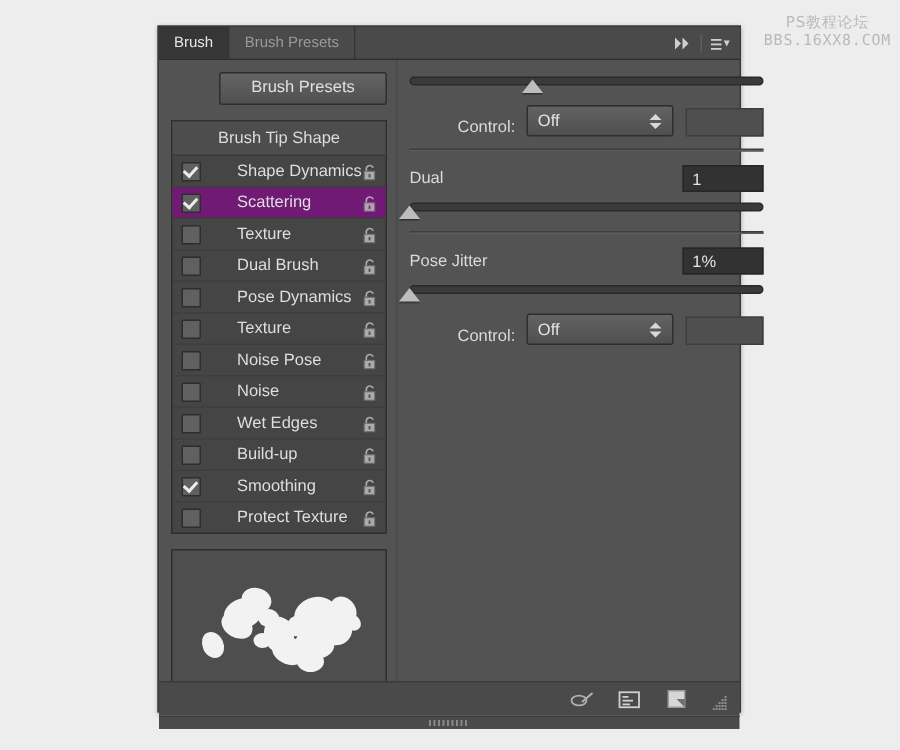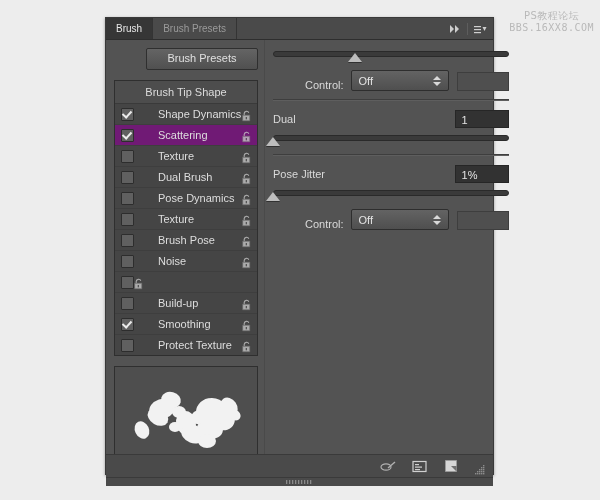--- a/index.html
+++ b/index.html
@@ -376,38 +376,39 @@
                 <span class="cbox"></span>
                 <span class="opt-label">Texture</span>
                 <span class="lock"><svg viewBox="0 0 10 12" width="10" height="12">
                     <path d="M2.2 5.2 V3.4 a2.4 2.4 0 0 1 4.6 -0.6" fill="none" stroke="#cfcfcf" stroke-width="1.1"></path>
                     <rect x="0.8" y="5.2" width="7" height="5.6" fill="#cdcdcd" stroke="#7d7d7d" stroke-width="0.7"></rect>
                     <rect x="3.7" y="7" width="1.3" height="2.3" fill="#5a5a5a"></rect>
                   </svg></span>
               </div>
               <div class="opt-row">
                 <span class="cbox"></span>
-                <span class="opt-label">Brush Pose</span>
+                <span class="opt-label">Noise Pose</span>
                 <span class="lock"><svg viewBox="0 0 10 12" width="10" height="12">
                     <path d="M2.2 5.2 V3.4 a2.4 2.4 0 0 1 4.6 -0.6" fill="none" stroke="#cfcfcf" stroke-width="1.1"></path>
                     <rect x="0.8" y="5.2" width="7" height="5.6" fill="#cdcdcd" stroke="#7d7d7d" stroke-width="0.7"></rect>
                     <rect x="3.7" y="7" width="1.3" height="2.3" fill="#5a5a5a"></rect>
                   </svg></span>
               </div>
               <div class="opt-row">
                 <span class="cbox"></span>
                 <span class="opt-label">Noise</span>
                 <span class="lock"><svg viewBox="0 0 10 12" width="10" height="12">
                     <path d="M2.2 5.2 V3.4 a2.4 2.4 0 0 1 4.6 -0.6" fill="none" stroke="#cfcfcf" stroke-width="1.1"></path>
                     <rect x="0.8" y="5.2" width="7" height="5.6" fill="#cdcdcd" stroke="#7d7d7d" stroke-width="0.7"></rect>
                     <rect x="3.7" y="7" width="1.3" height="2.3" fill="#5a5a5a"></rect>
                   </svg></span>
               </div>
               <div class="opt-row">
                 <span class="cbox"></span>
+                <span class="opt-label">Wet Edges</span>
                 <span class="lock"><svg viewBox="0 0 10 12" width="10" height="12">
                     <path d="M2.2 5.2 V3.4 a2.4 2.4 0 0 1 4.6 -0.6" fill="none" stroke="#cfcfcf" stroke-width="1.1"></path>
                     <rect x="0.8" y="5.2" width="7" height="5.6" fill="#cdcdcd" stroke="#7d7d7d" stroke-width="0.7"></rect>
                     <rect x="3.7" y="7" width="1.3" height="2.3" fill="#5a5a5a"></rect>
                   </svg></span>
               </div>
               <div class="opt-row">
                 <span class="cbox"></span>
                 <span class="opt-label">Build-up</span>
                 <span class="lock"><svg viewBox="0 0 10 12" width="10" height="12">

